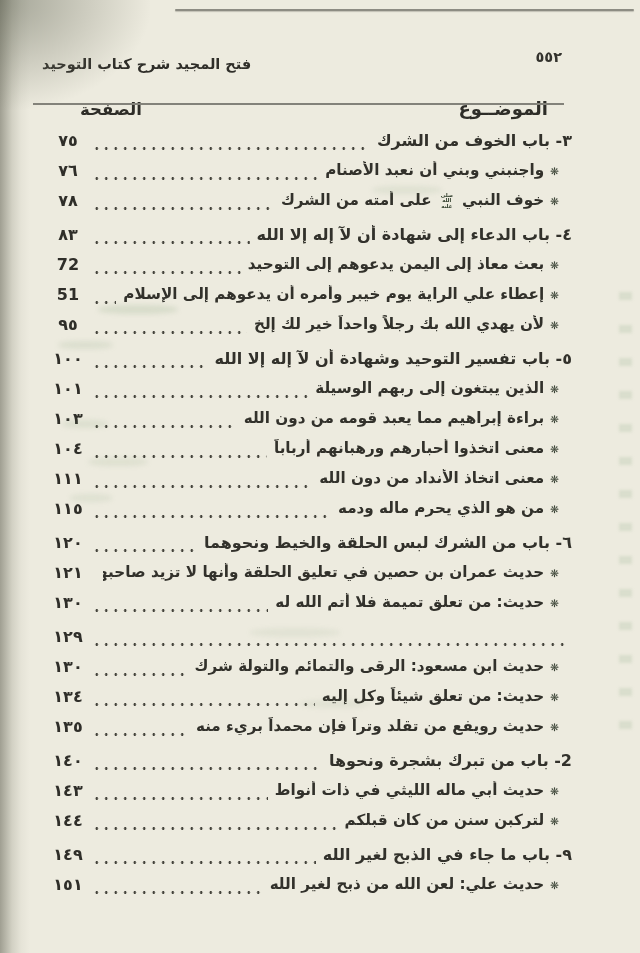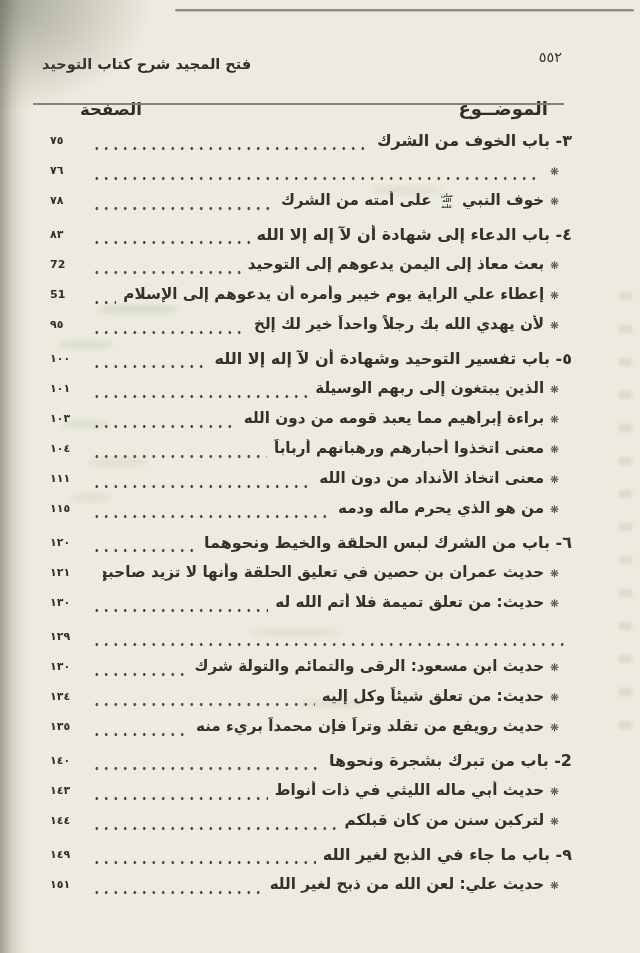--- a/index.html
+++ b/index.html
@@ -41,21 +41,21 @@
     filter: blur(1.5px); pointer-events: none;
   }
 
   
   .header-row {
     display: flex; justify-content: space-between; align-items: flex-end;
     padding: 0 78px 0 42px;
     direction: rtl;
   }
   .folio-num {
-    font-size: 14.5px; font-weight: 400; color: #34332e;
+    font-size: 14.5px; font-weight: 700; color: #34332e;
     transform: translateY(-7px); letter-spacing: 2px;
   }
   .book-title { font-size: 14.5px; font-weight: 700; color: #2f2e29; }
   .header-rule {
     position: absolute; top: 103px; left: 33px; width: 531px; height: 2px;
     background: #83827a;
   }
 
   
   .col-heads {
@@ -80,22 +80,22 @@
   }
   .row .text { flex: 0 1 auto; overflow: hidden; }
   .row .leader {
     flex: 1 1 0; min-width: 4px; height: 14px; align-self: flex-end;
     margin: 0 7px 4px 6px;
     background-image: radial-gradient(circle, #44433b 1.15px, rgba(0,0,0,0) 1.55px);
     background-size: 9.5px 5px; background-repeat: repeat-x; background-position: left bottom;
   }
   .row .leader.empty { background: none; }
   .row .pagenum {
-    flex: 0 0 auto; direction: ltr; text-align: left; min-width: 36px;
-    font-size: 11px; font-weight: 700; color: #2f2e29;
+    flex: 0 0 auto; direction: ltr; text-align: center; min-width: 36px;
+    font-size: 16px; font-weight: 700; color: #2f2e29;
   }
   .honorific {
     display: inline-block; width: 18px; height: 15px; overflow: hidden;
     font-size: 5.2px; line-height: 1.05; font-weight: 700;
     text-align: center; vertical-align: -3px; color: #33402e;
     white-space: normal; margin: 0 1px;
   }
 </style>
 </head>
 <body>
@@ -128,20 +128,21 @@
 
   <main class="toc">
       <div class="row chapter">
 
     <span class="text">٣- باب الخوف من الشرك</span>
     <span class="leader"></span>
     <span class="pagenum">٧٥</span>
   </div>
       <div class="row sub">
     <span class="marker">❋</span>
+    <span class="text">واجنبني وبني أن نعبد الأصنام</span>
     <span class="leader"></span>
     <span class="pagenum">٧٦</span>
   </div>
       <div class="row sub">
     <span class="marker">❋</span>
     <span class="text">خوف النبي <span class="honorific">صلى الله عليه وسلم</span> على أمته من الشرك</span>
     <span class="leader"></span>
     <span class="pagenum">٧٨</span>
   </div>
       <div class="row chapter">

